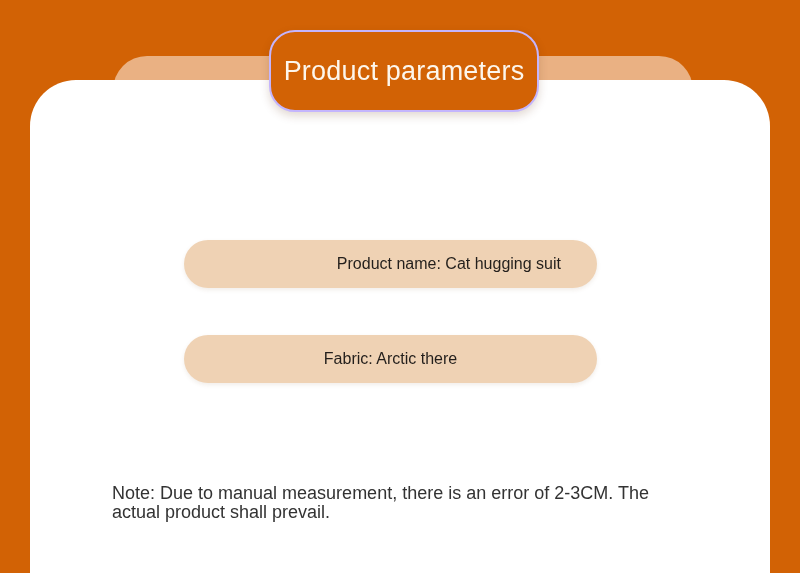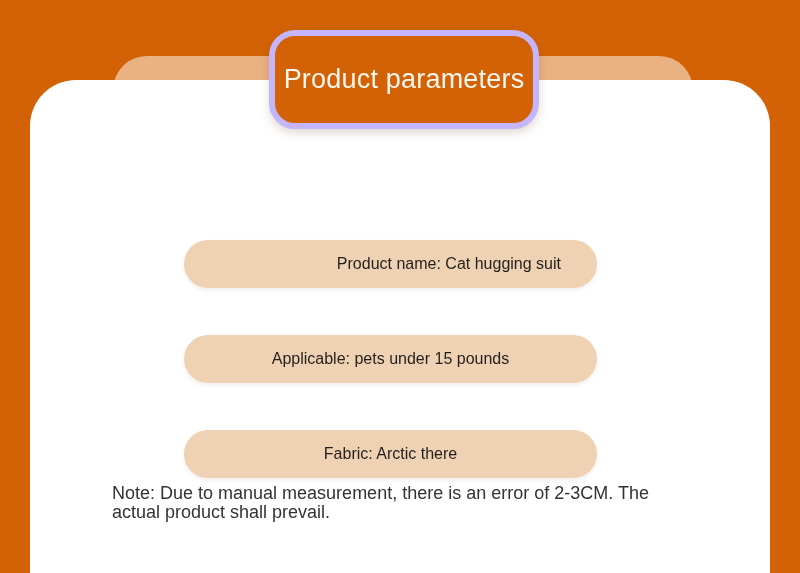--- a/index.html
+++ b/index.html
@@ -46,24 +46,24 @@
     border-top-left-radius: 46px;
     border-top-right-radius: 46px;
   }
 
   
   #title-badge {
     position: absolute;
     left: 269px;
     top: 30px;
     width: 270px;
-    height: 99px;
+    height: 82px;
     box-sizing: border-box;
     background: #d26205;
-    border: 6px solid #c4b5fd;
+    border: 2px solid #c4b5fd;
     border-radius: 26px;
     display: flex;
     align-items: center;
     justify-content: center;
     box-shadow: 0 4px 10px rgba(90, 40, 0, 0.18);
   }
   #title-text {
     color: #fdf6ec;
     font-size: 27px;
     font-weight: 400;
@@ -128,23 +128,20 @@
   <div id="title-badge">
     <span id="title-text">Product parameters</span>
   </div>
 
   <div id="param-list">
 
     <div class="param-pill align-right-ish">
       <span class="param-label">Product name: Cat hugging suit</span>
     </div>
 
-    <div class="param-pill align-center">
-      <span class="param-label">Applicable: pets under 15 pounds</span>
-    </div>
 
     <div class="param-pill align-center">
       <span class="param-label">Fabric: Arctic there</span>
     </div>
 
   </div>
 
   <div id="note">Note: Due to manual measurement, there is an error of 2-3CM. The actual product shall prevail.</div>
 
 </div>

